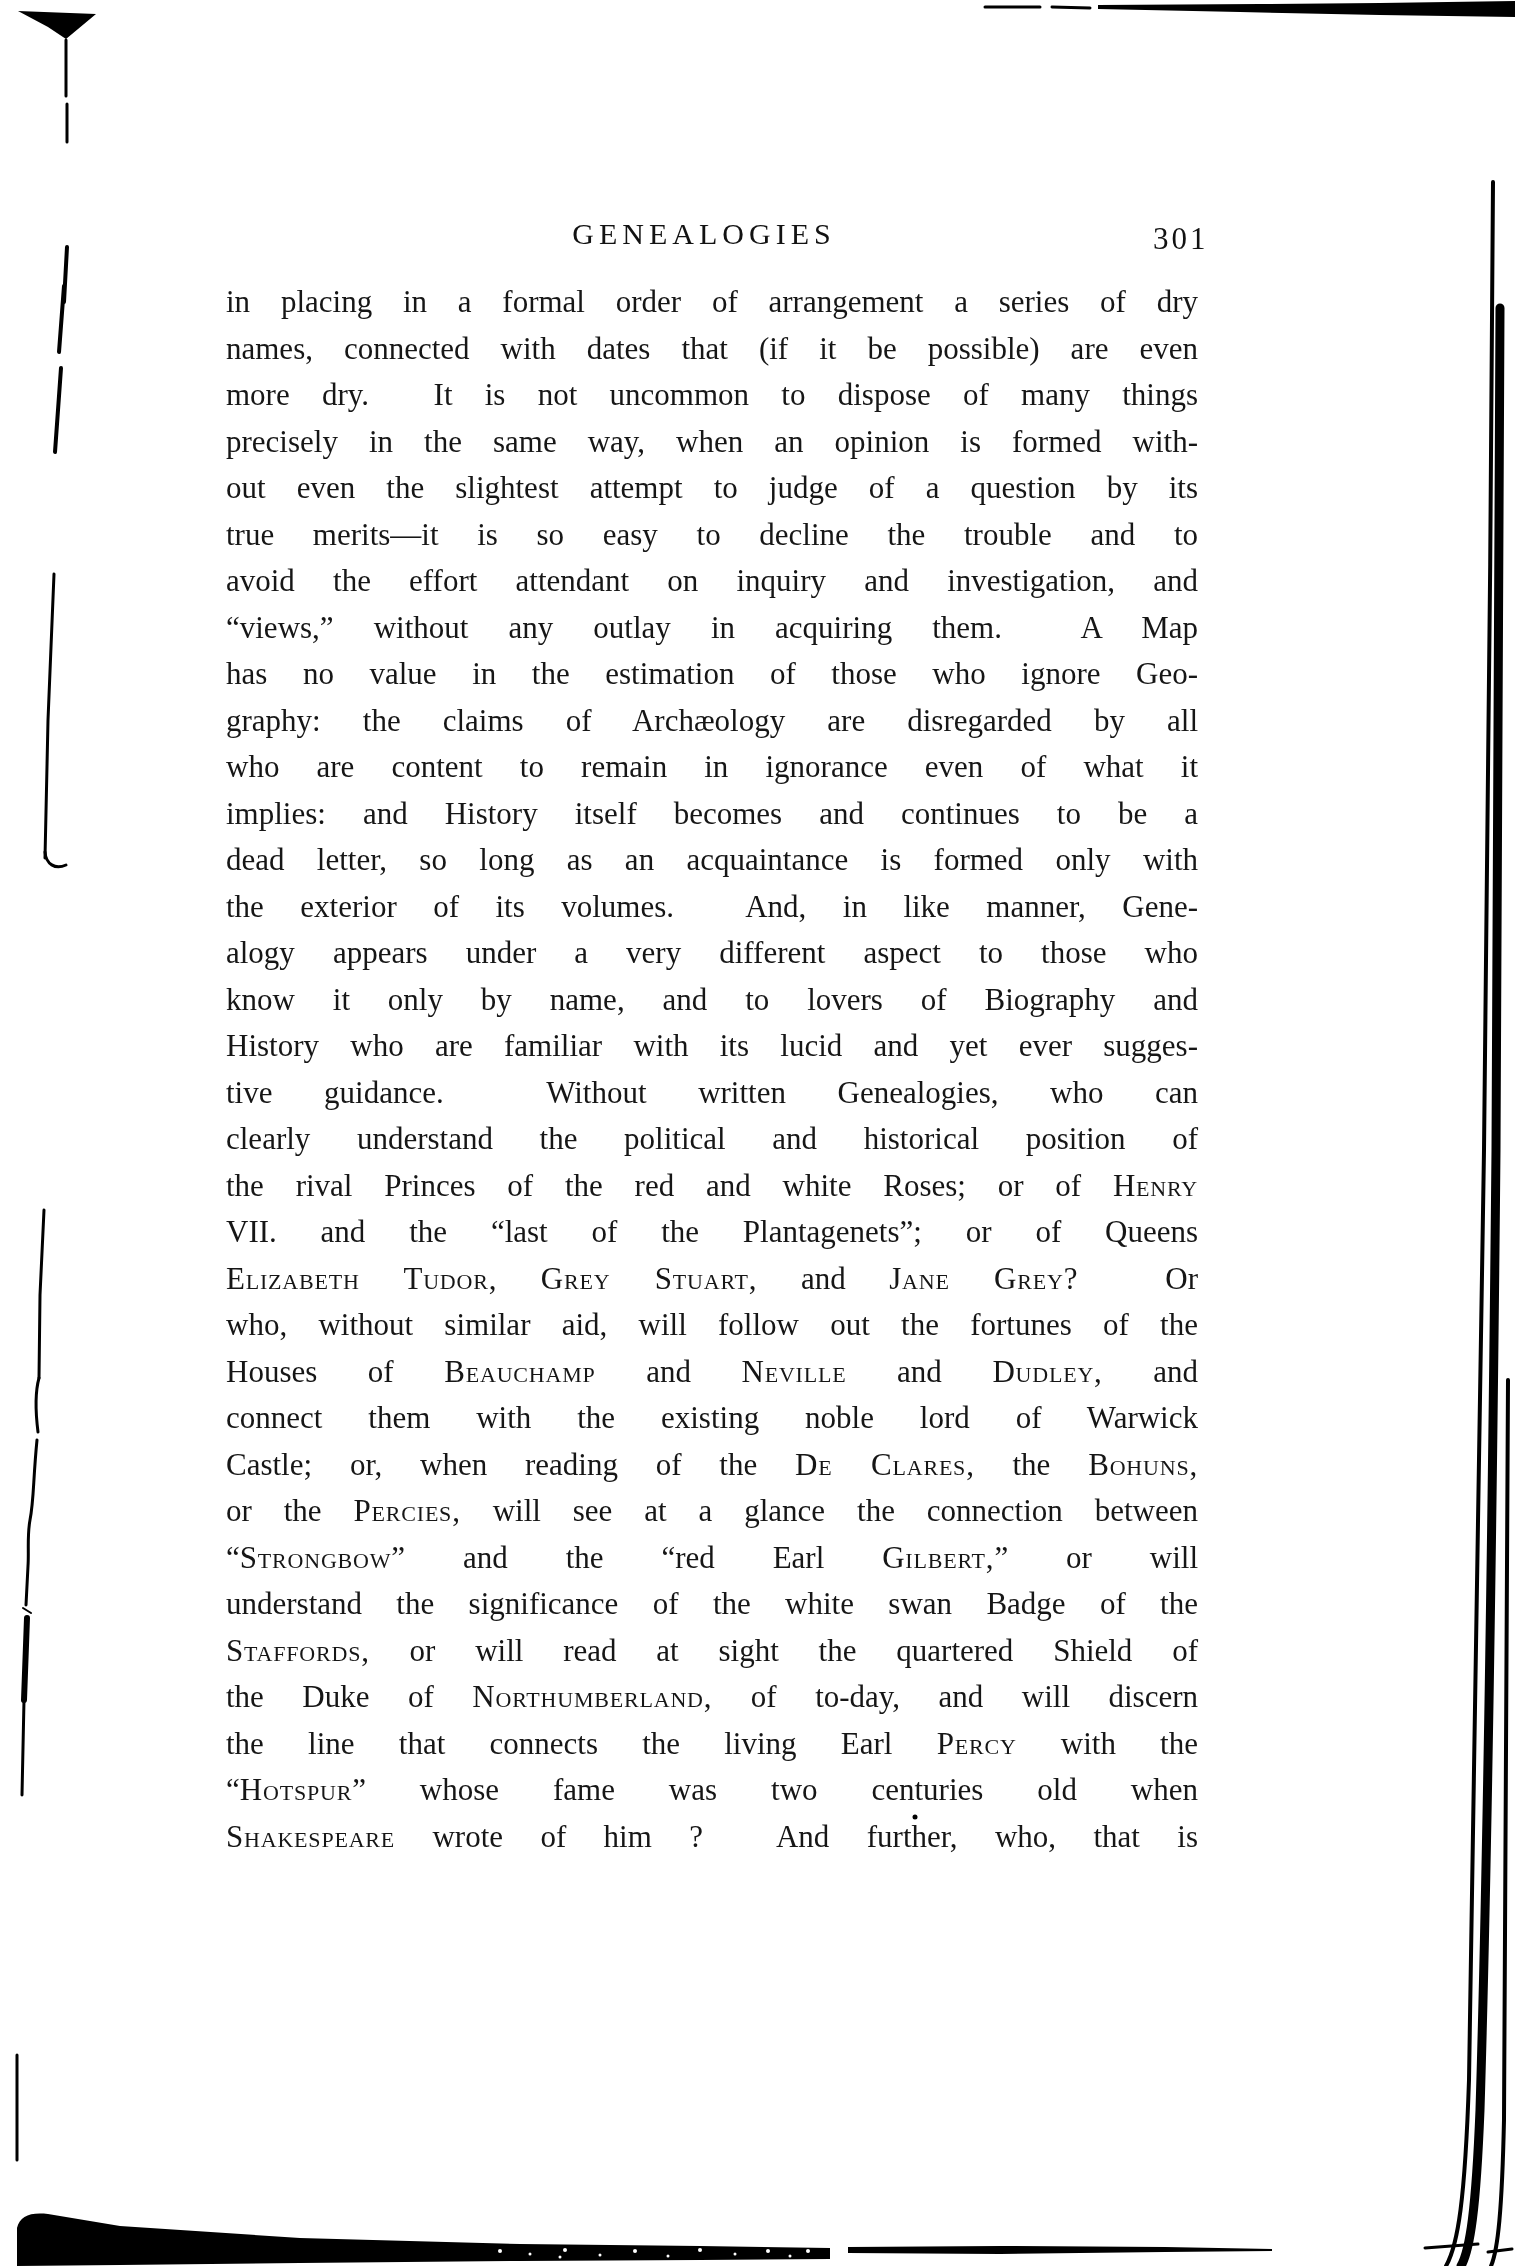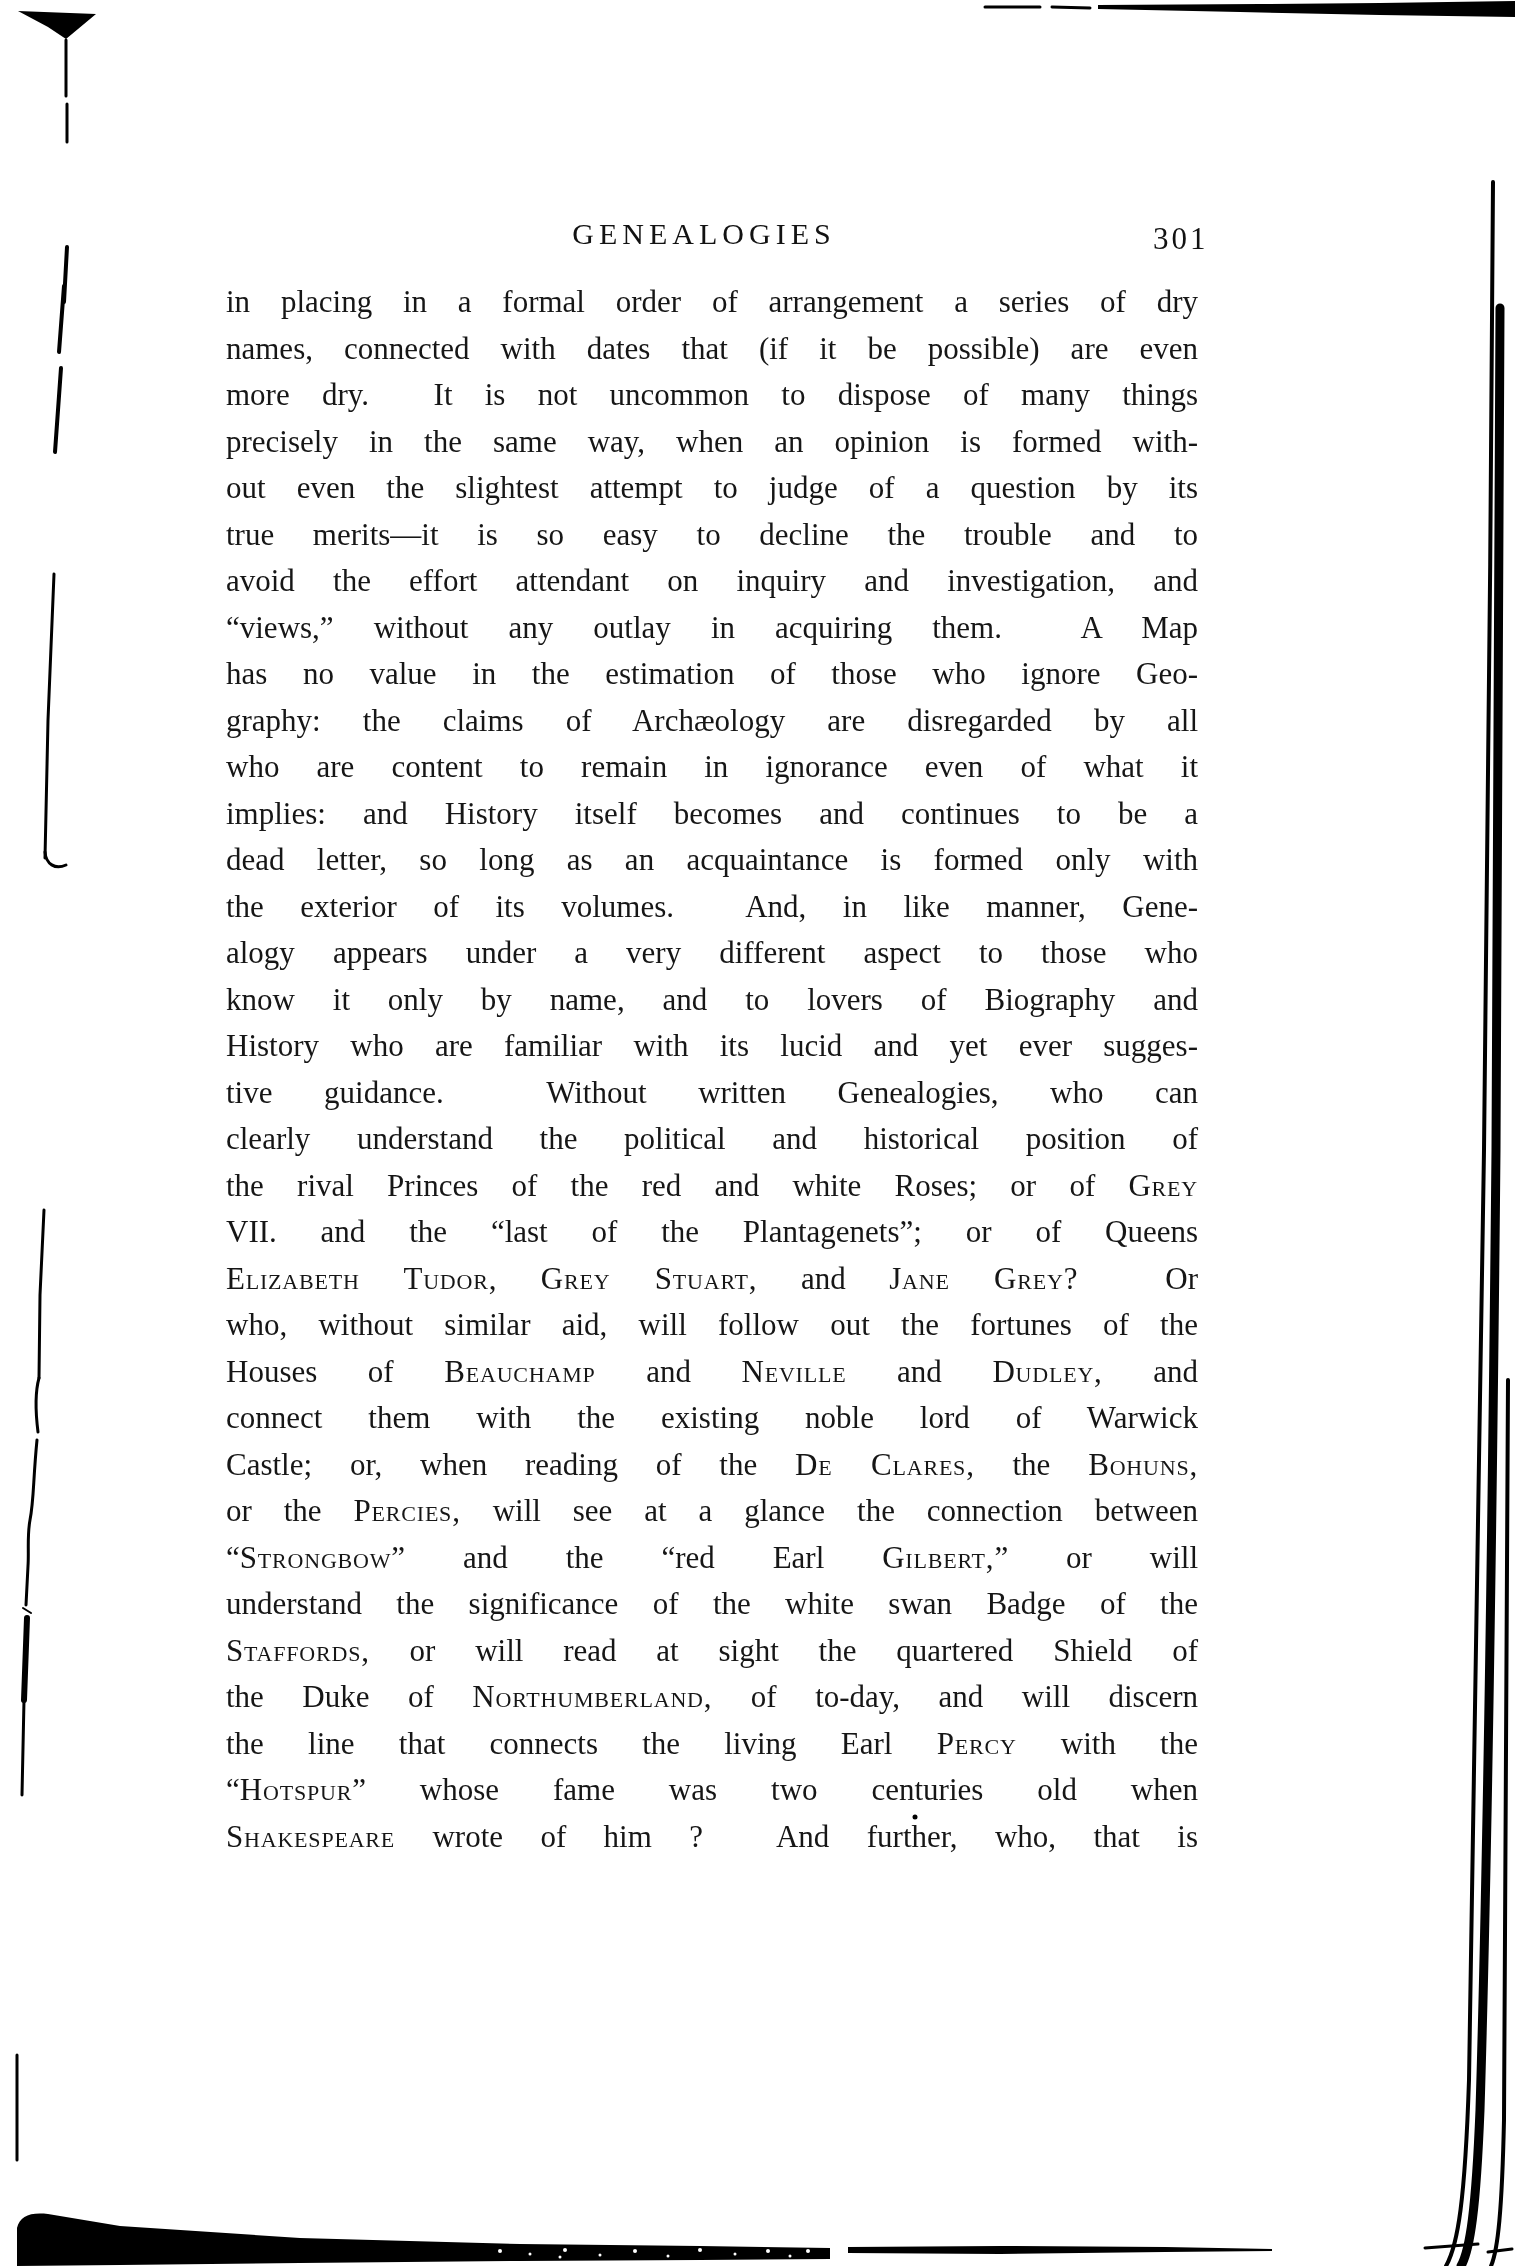--- a/index.html
+++ b/index.html
@@ -97,21 +97,21 @@
     <div class="line"><span>graphy: the claims of Archæology are disregarded by all</span></div>
     <div class="line"><span>who are content to remain in ignorance even of what it</span></div>
     <div class="line"><span>implies: and History itself becomes and continues to be a</span></div>
     <div class="line"><span>dead letter, so long as an acquaintance is formed only with</span></div>
     <div class="line"><span>the exterior of its volumes.  And, in like manner, Gene-</span></div>
     <div class="line"><span>alogy appears under a very different aspect to those who</span></div>
     <div class="line"><span>know it only by name, and to lovers of Biography and</span></div>
     <div class="line"><span>History who are familiar with its lucid and yet ever sugges-</span></div>
     <div class="line"><span>tive guidance.  Without written Genealogies, who can</span></div>
     <div class="line"><span>clearly understand the political and historical position of</span></div>
-    <div class="line"><span>the rival Princes of the red and white Roses; or of </span><span class="sc">Grey</span></div>
+    <div class="line"><span>the rival Princes of the red and white Roses; or of </span><span class="sc">Henry</span></div>
     <div class="line"><span>VII. and the “last of the Plantagenets”; or of Queens</span></div>
     <div class="line"><span class="sc">Elizabeth Tudor,</span><span> </span><span class="sc">Grey Stuart,</span><span> and </span><span class="sc">Jane Grey?</span><span>  Or</span></div>
     <div class="line"><span>who, without similar aid, will follow out the fortunes of the</span></div>
     <div class="line"><span>Houses of </span><span class="sc">Beauchamp</span><span> and </span><span class="sc">Neville</span><span> and </span><span class="sc">Dudley,</span><span> and</span></div>
     <div class="line"><span>connect them with the existing noble lord of Warwick</span></div>
     <div class="line"><span>Castle; or, when reading of the </span><span class="sc">De Clares,</span><span> the </span><span class="sc">Bohuns,</span></div>
     <div class="line"><span>or the </span><span class="sc">Percies,</span><span> will see at a glance the connection between</span></div>
     <div class="line"><span>“</span><span class="sc">Strongbow</span><span>” and the “red Earl </span><span class="sc">Gilbert,</span><span>” or will</span></div>
     <div class="line"><span>understand the significance of the white swan Badge of the</span></div>
     <div class="line"><span class="sc">Staffords,</span><span> or will read at sight the quartered Shield of</span></div>

